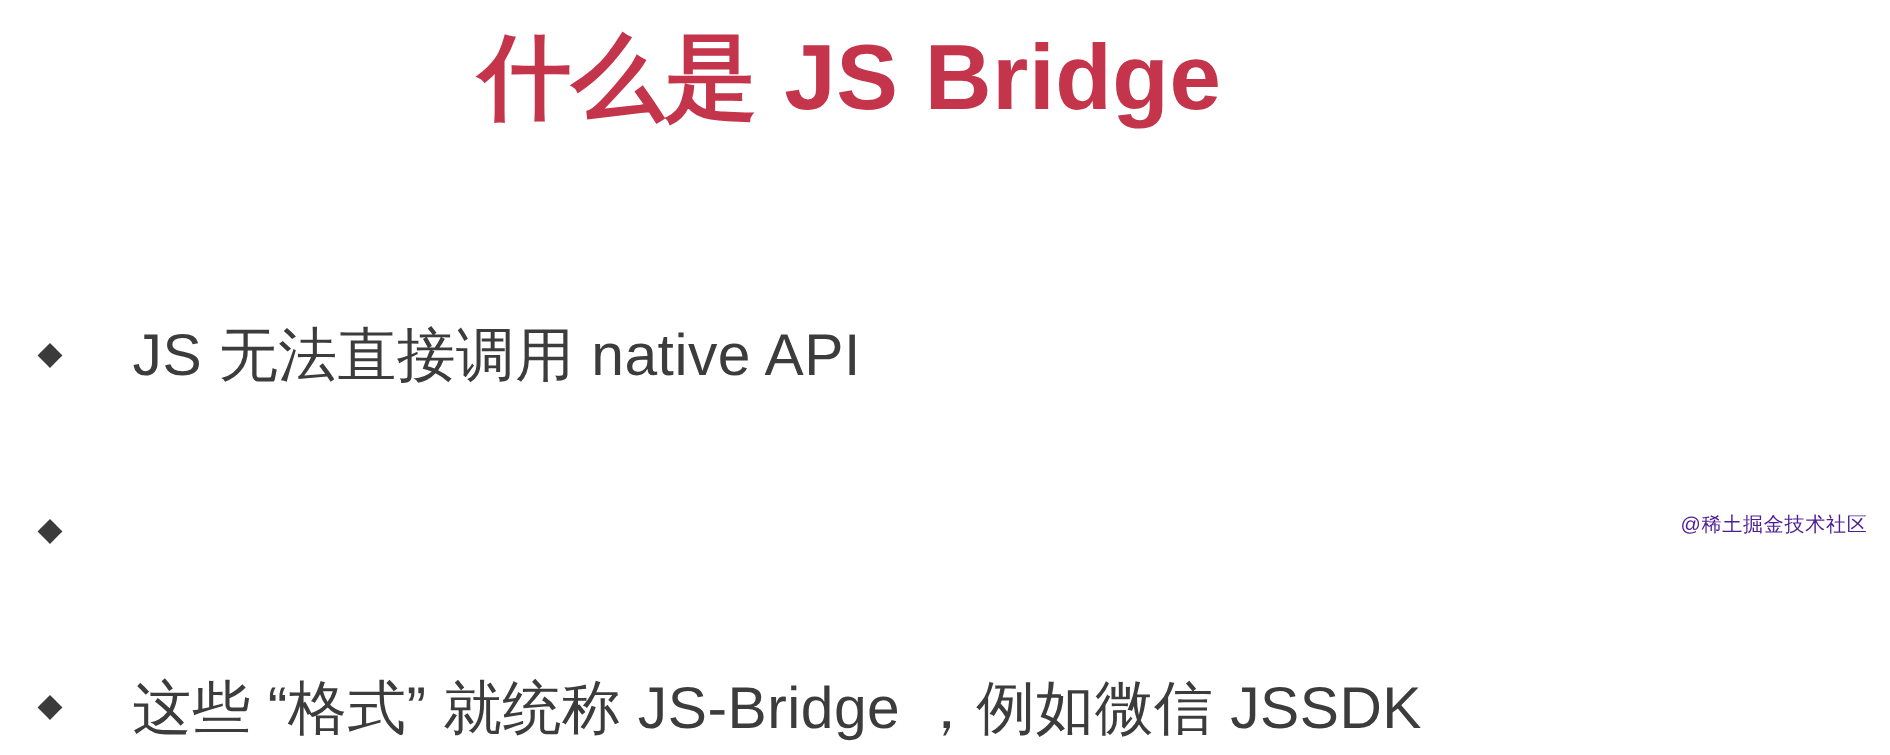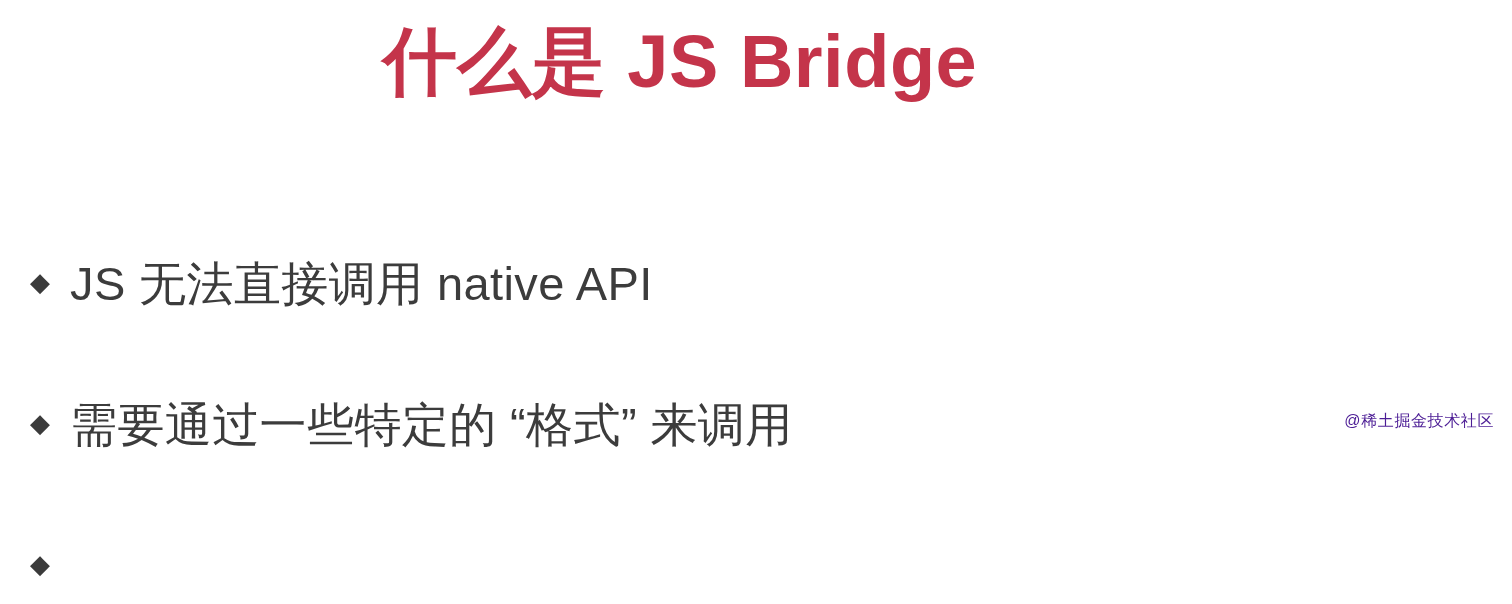--- a/index.html
+++ b/index.html
@@ -60,21 +60,21 @@
     width: 24px;
     font-size: 26px;
     line-height: 1;
     color: #3b3b3b;
     text-align: left;
     transform: translateY(-2px);
   }
 
   .bullet-text {
     flex: 1 1 auto;
-    margin-left: 16px;
+    margin-left: 52px;
     font-size: 47px;
     line-height: 1.3;
     color: #3c3c3c;
     font-weight: normal;
     letter-spacing: 0.4px;
     white-space: nowrap;
   }
 
   .watermark {
     position: absolute;
@@ -97,24 +97,24 @@
 
   <ul class="bullet-list">
 
     <li class="bullet-item">
       <span class="bullet-marker">◆</span>
       <span class="bullet-text">JS 无法直接调用 native API</span>
     </li>
 
     <li class="bullet-item">
       <span class="bullet-marker">◆</span>
-      <span class="bullet-text">需要通过一些特定的 “格式” 来调用</span>
     </li>
 
     <li class="bullet-item">
       <span class="bullet-marker">◆</span>
+      <span class="bullet-text">这些 “格式” 就统称 JS-Bridge ，例如微信 JSSDK</span>
     </li>
 
   </ul>
 
   <div class="watermark">@稀土掘金技术社区</div>
 
 </div>
 
 </body></html>

